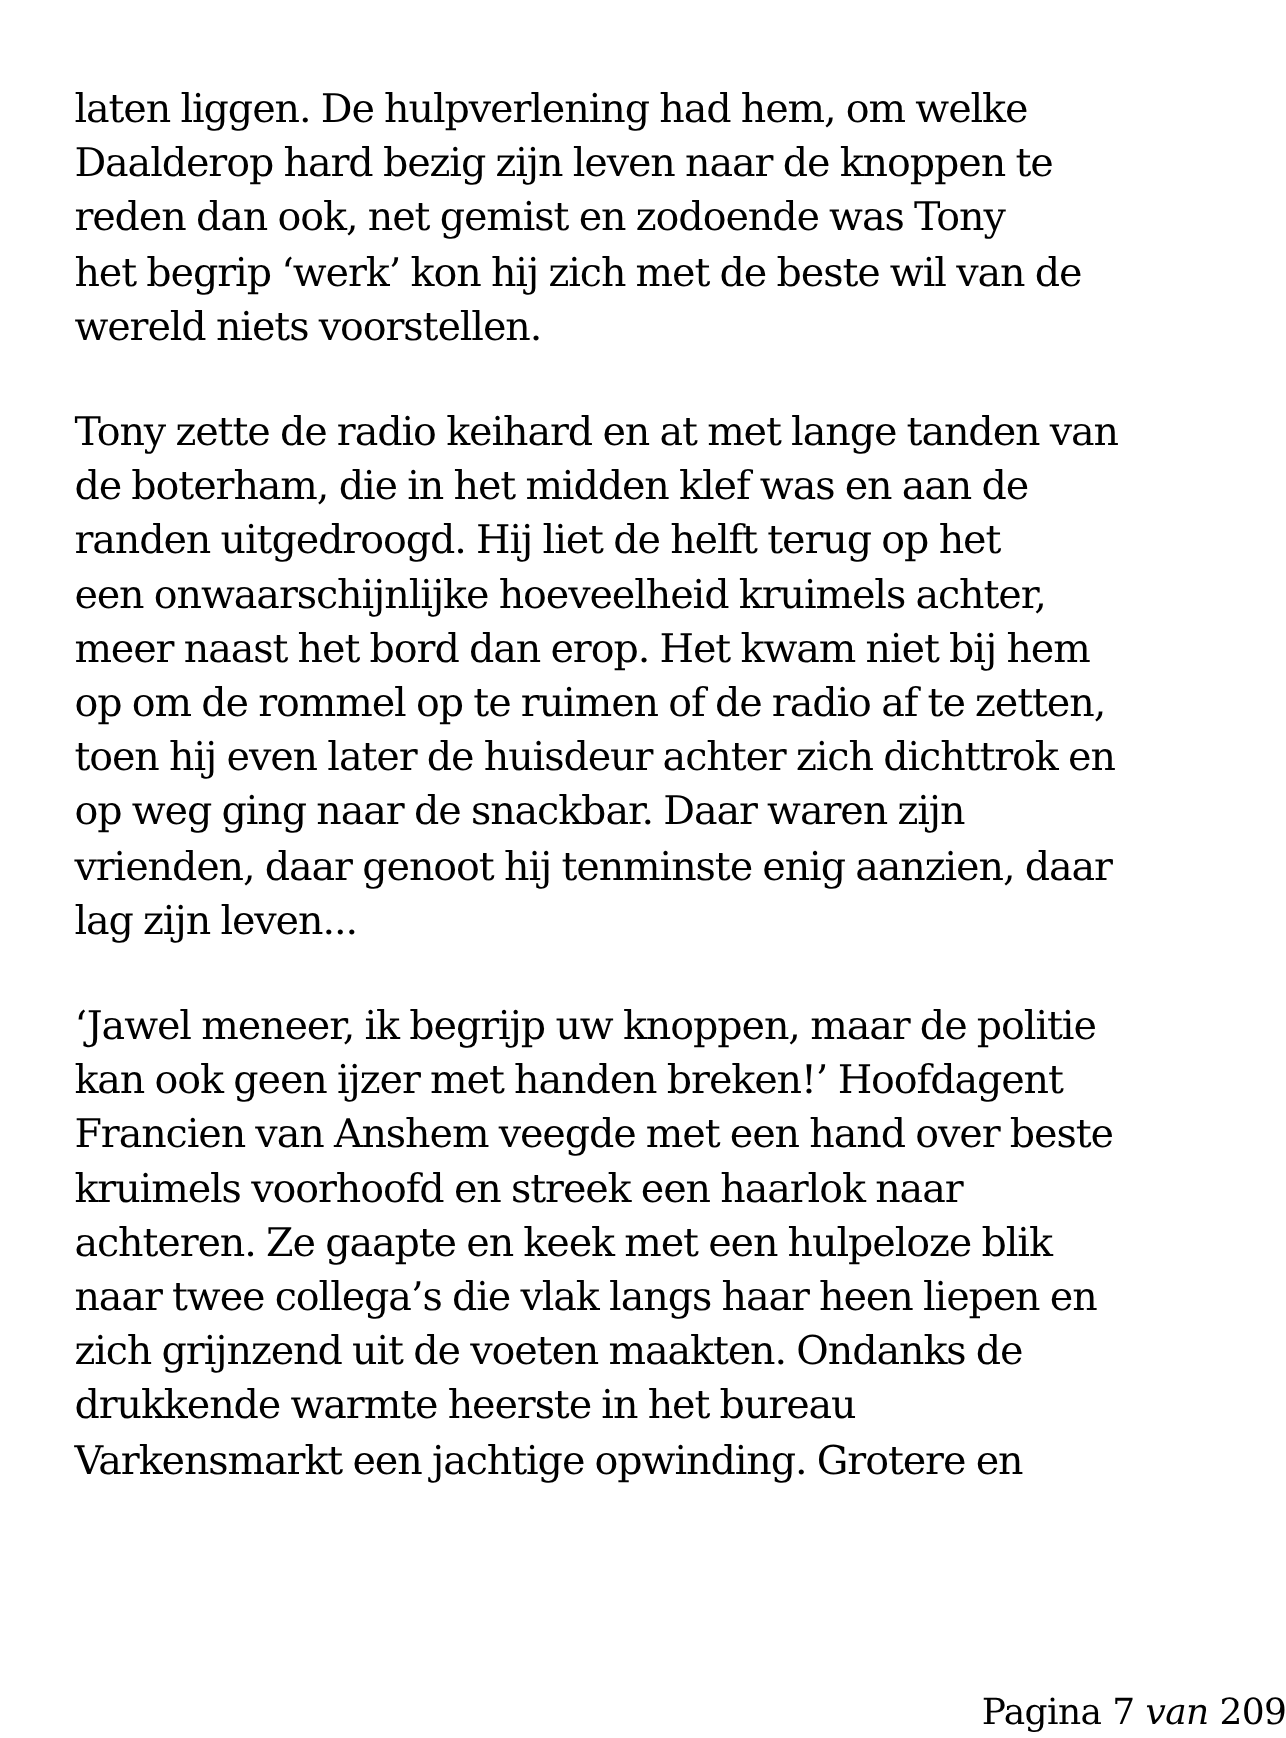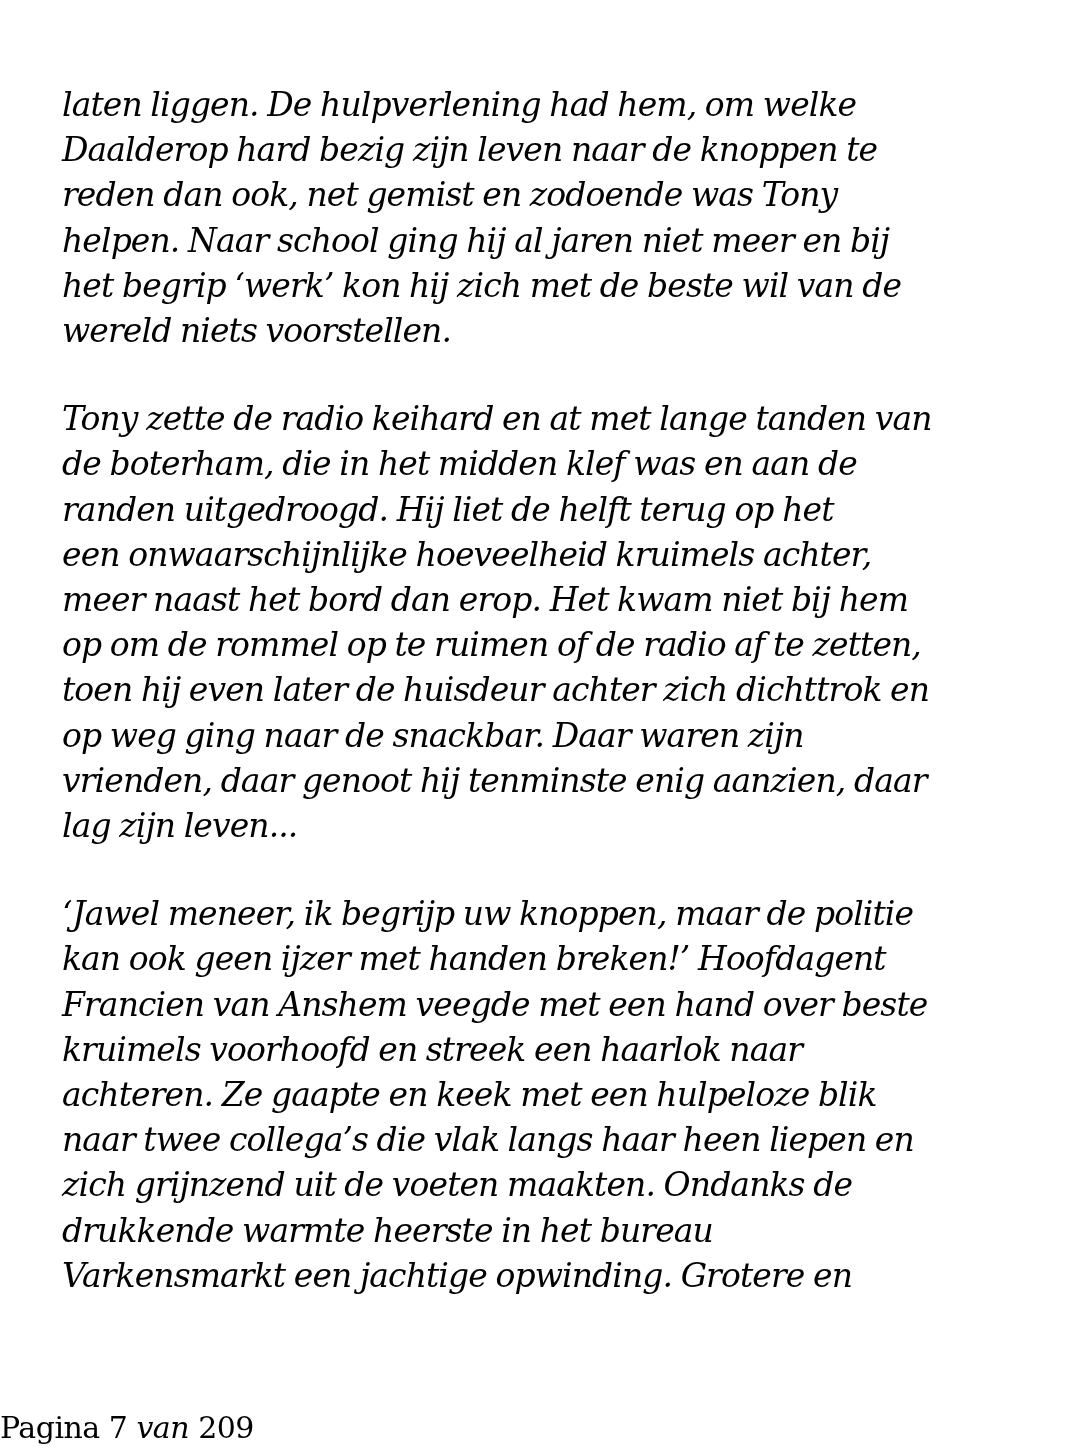--- a/index.html
+++ b/index.html
@@ -1,46 +1,45 @@
 <!DOCTYPE html>
 <html><head>
 <meta charset="utf-8">
 <style>
   html, body { margin:0; padding:0; background:#ffffff; }
   body { width:1072px; height:1448px; position:relative; overflow:hidden; }
   .page { position:absolute; left:62px; top:66px; width:960px; }
-  .para { margin:16px 0 43px 0;font-style:italic; }
+  .para { margin:2px 0 43px 0; }
   .line {
     display:block;
     font-family:"DejaVu Serif", serif;
     font-size:33px;
     line-height:45.2px;
     color:#000;
     white-space:nowrap;
     letter-spacing:-0.9px;
     word-spacing:-1px;
   }
   .footer {
     position:absolute; left:0; right:0; top:1410px;
-    text-align:left;
+    text-align:right;
     font-family:"DejaVu Serif", serif;
     font-size:30px; color:#000;
     letter-spacing:-0.5px;
   }
   .footer .ital { font-style:italic; }
 </style>
 </head>
 <body>
 
 <div class="page">
   <div class="para">
     <span class="line">laten liggen. De hulpverlening had hem, om welke</span>
     <span class="line">Daalderop hard bezig zijn leven naar de knoppen te</span>
     <span class="line">reden dan ook, net gemist en zodoende was Tony</span>
-    <span class="line">helpen. Naar school ging hij al jaren niet meer en bij</span>
     <span class="line">het begrip ‘werk’ kon hij zich met de beste wil van de</span>
     <span class="line">wereld niets voorstellen.</span>
   </div>
   <div class="para">
     <span class="line">Tony zette de radio keihard en at met lange tanden van</span>
     <span class="line">de boterham, die in het midden klef was en aan de</span>
     <span class="line">randen uitgedroogd. Hij liet de helft terug op het</span>
     <span class="line">een onwaarschijnlijke hoeveelheid kruimels achter,</span>
     <span class="line">meer naast het bord dan erop. Het kwam niet bij hem</span>
     <span class="line">op om de rommel op te ruimen of de radio af te zetten,</span>

